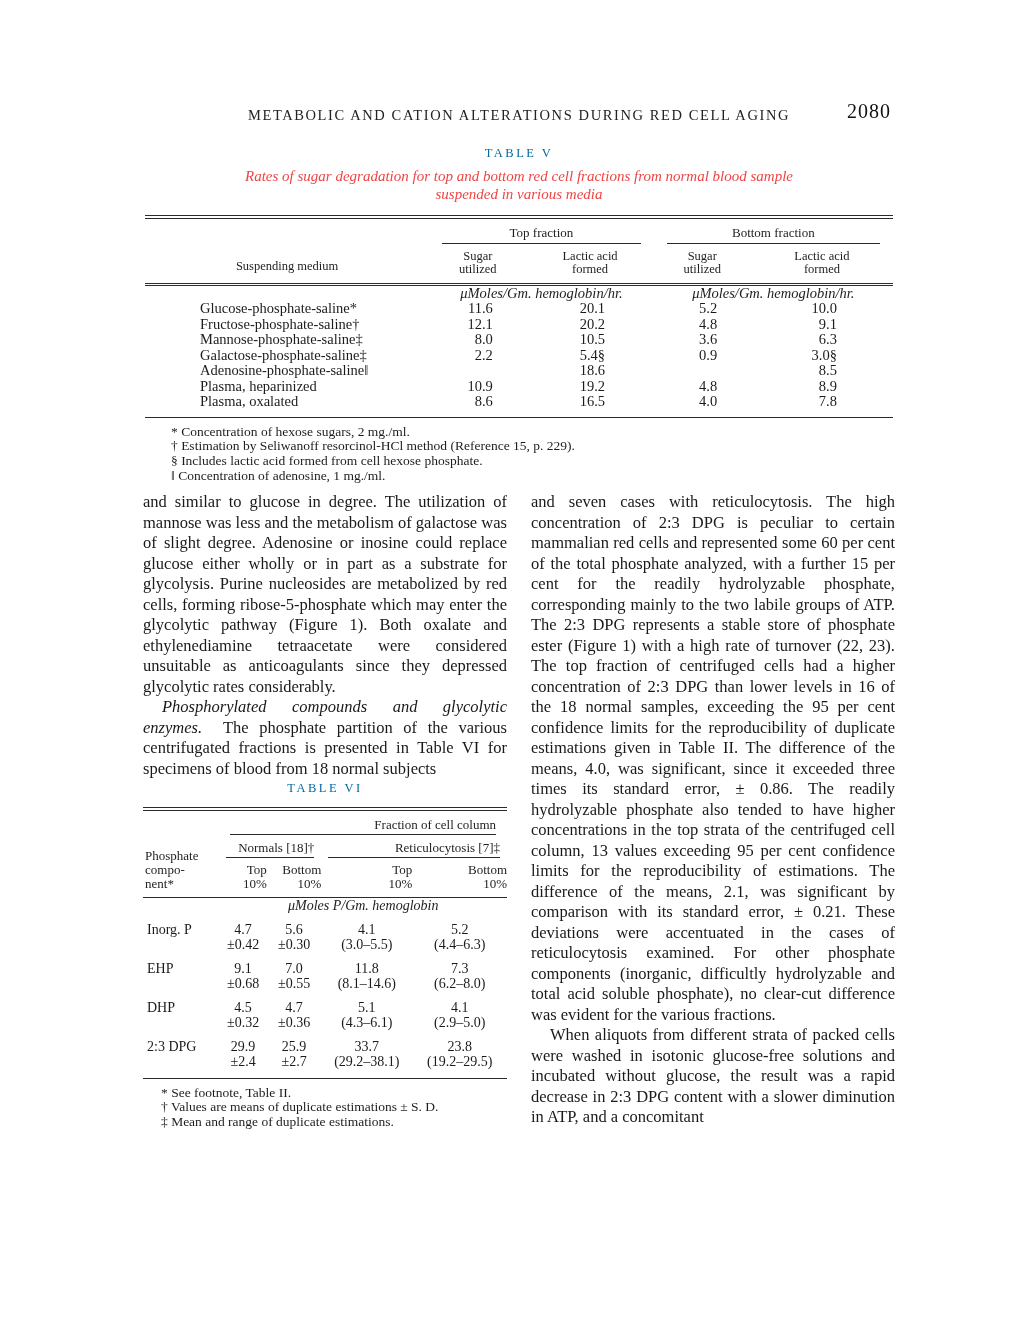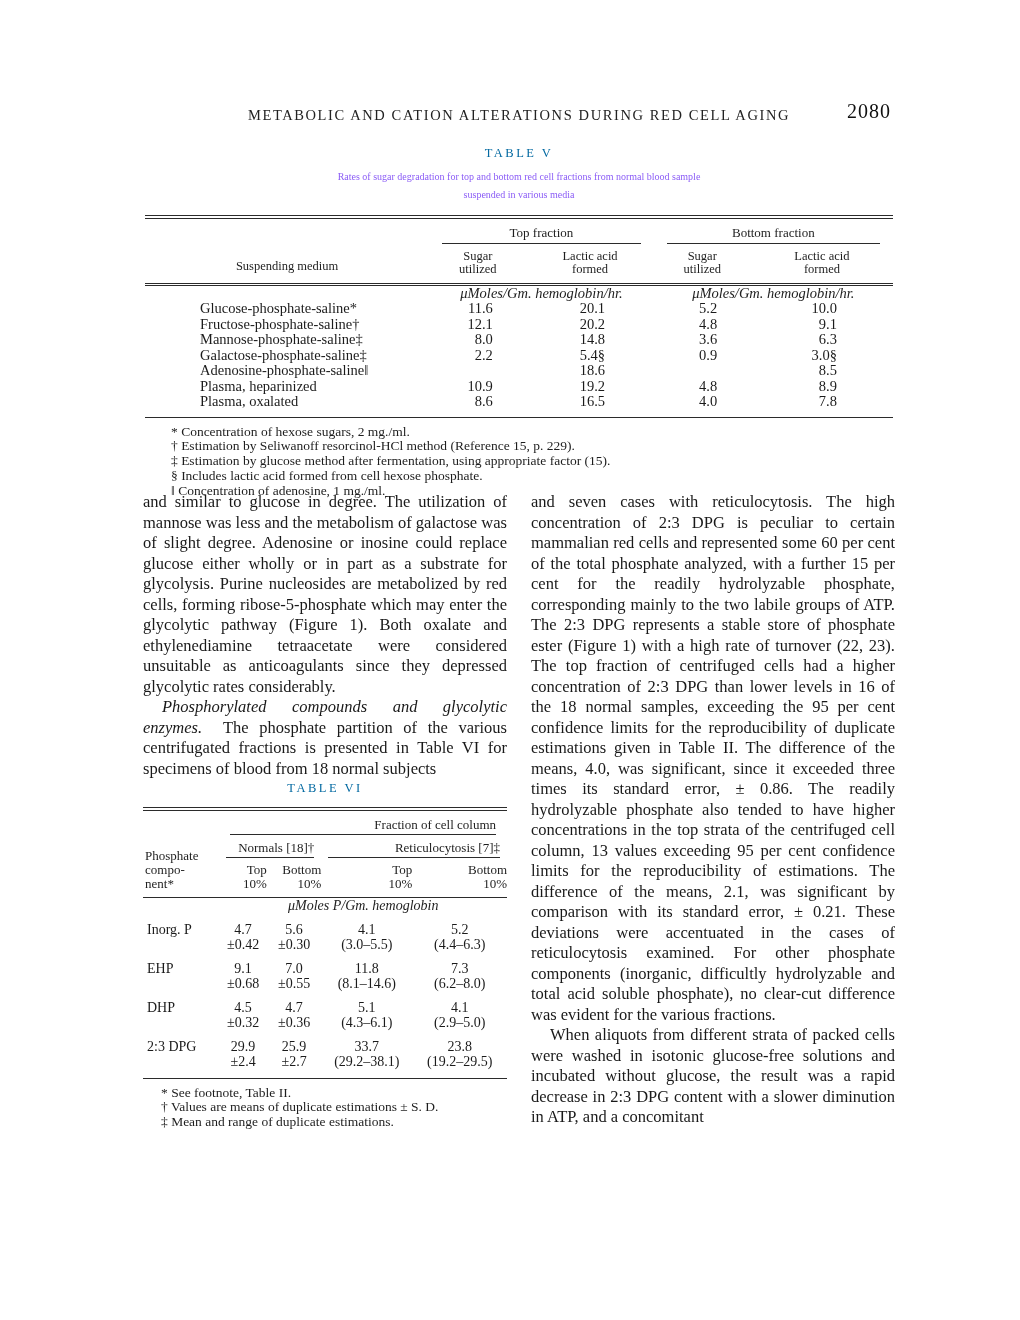--- a/index.html
+++ b/index.html
@@ -22,21 +22,21 @@
   }
   .rh-page{
     position:absolute;right:2px;top:-6px;
     font-size:20px;letter-spacing:1px;color:#111;
   }
   
   .tbl-label{
     text-align:center;font-size:12.5px;letter-spacing:2.5px;color:#0369a1;
   }
   .tbl-caption{
-    text-align:center;font-size:10px;line-height:17.5px;color:#8b5cf6;
+    text-align:center;font-style:italic;font-size:15px;line-height:17.5px;color:#ef4444;
   }
   .units{font-style:italic;font-size:12.5px;text-align:center;color:#222;}
   .footnotes{
     list-style:none;margin:7px 0 0 26px;padding:0;
     font-size:13.5px;line-height:14.8px;color:#1d1d1d;
   }
   .grouprule{
     display:block;padding-bottom:3px;margin:0 12px;
     border-bottom:1px solid #2b2b2b;
   }
@@ -158,21 +158,21 @@
         <tr>
           <td class="tv-medium">Fructose-phosphate-saline†</td>
           <td class="num"><span class="nval">12.1</span></td>
           <td class="num"><span class="nval">20.2</span></td>
           <td class="num"><span class="nval">4.8</span></td>
           <td class="num"><span class="nval">9.1</span></td>
         </tr>
         <tr>
           <td class="tv-medium">Mannose-phosphate-saline‡</td>
           <td class="num"><span class="nval">8.0</span></td>
-          <td class="num"><span class="nval">14.8</span></td>
+          <td class="num"><span class="nval">10.5</span></td>
           <td class="num"><span class="nval">3.6</span></td>
           <td class="num"><span class="nval">6.3</span></td>
         </tr>
         <tr>
           <td class="tv-medium">Galactose-phosphate-saline‡</td>
           <td class="num"><span class="nval">2.2</span></td>
           <td class="num"><span class="nval">5.4§</span></td>
           <td class="num"><span class="nval">0.9</span></td>
           <td class="num"><span class="nval">3.0§</span></td>
         </tr>
@@ -195,21 +195,20 @@
           <td class="num"><span class="nval">8.6</span></td>
           <td class="num"><span class="nval">16.5</span></td>
           <td class="num"><span class="nval">4.0</span></td>
           <td class="num"><span class="nval">7.8</span></td>
         </tr>
       </tbody>
     </table>
     <ul class="footnotes">
       <li>* Concentration of hexose sugars, 2 mg./ml.</li>
       <li>† Estimation by Seliwanoff resorcinol-HCl method (Reference 15, p. 229).</li>
-      <li>‡ Estimation by glucose method after fermentation, using appropriate factor (15).</li>
       <li>§ Includes lactic acid formed from cell hexose phosphate.</li>
       <li>‖ Concentration of adenosine, 1 mg./ml.</li>
     </ul>
   </div>
 
   <div class="columns">
 
     <div class="col">
       <p>and similar to glucose in degree.  The utilization of mannose was less and the metabolism of galactose was of slight degree.  Adenosine or inosine could replace glucose either wholly or in part as a substrate for glycolysis.  Purine nucleosides are metabolized by red cells, forming ribose-5-phosphate which may enter the glycolytic pathway (Figure 1).  Both oxalate and ethylenediamine tetraacetate were considered unsuitable as anticoagulants since they depressed glycolytic rates considerably.</p>
       <p class="indent"><span class="ital">Phosphorylated compounds and glycolytic enzymes.</span>&nbsp; <span>The phosphate partition of the various centrifugated fractions is presented in Table VI for specimens of blood from 18 normal subjects</span></p>

